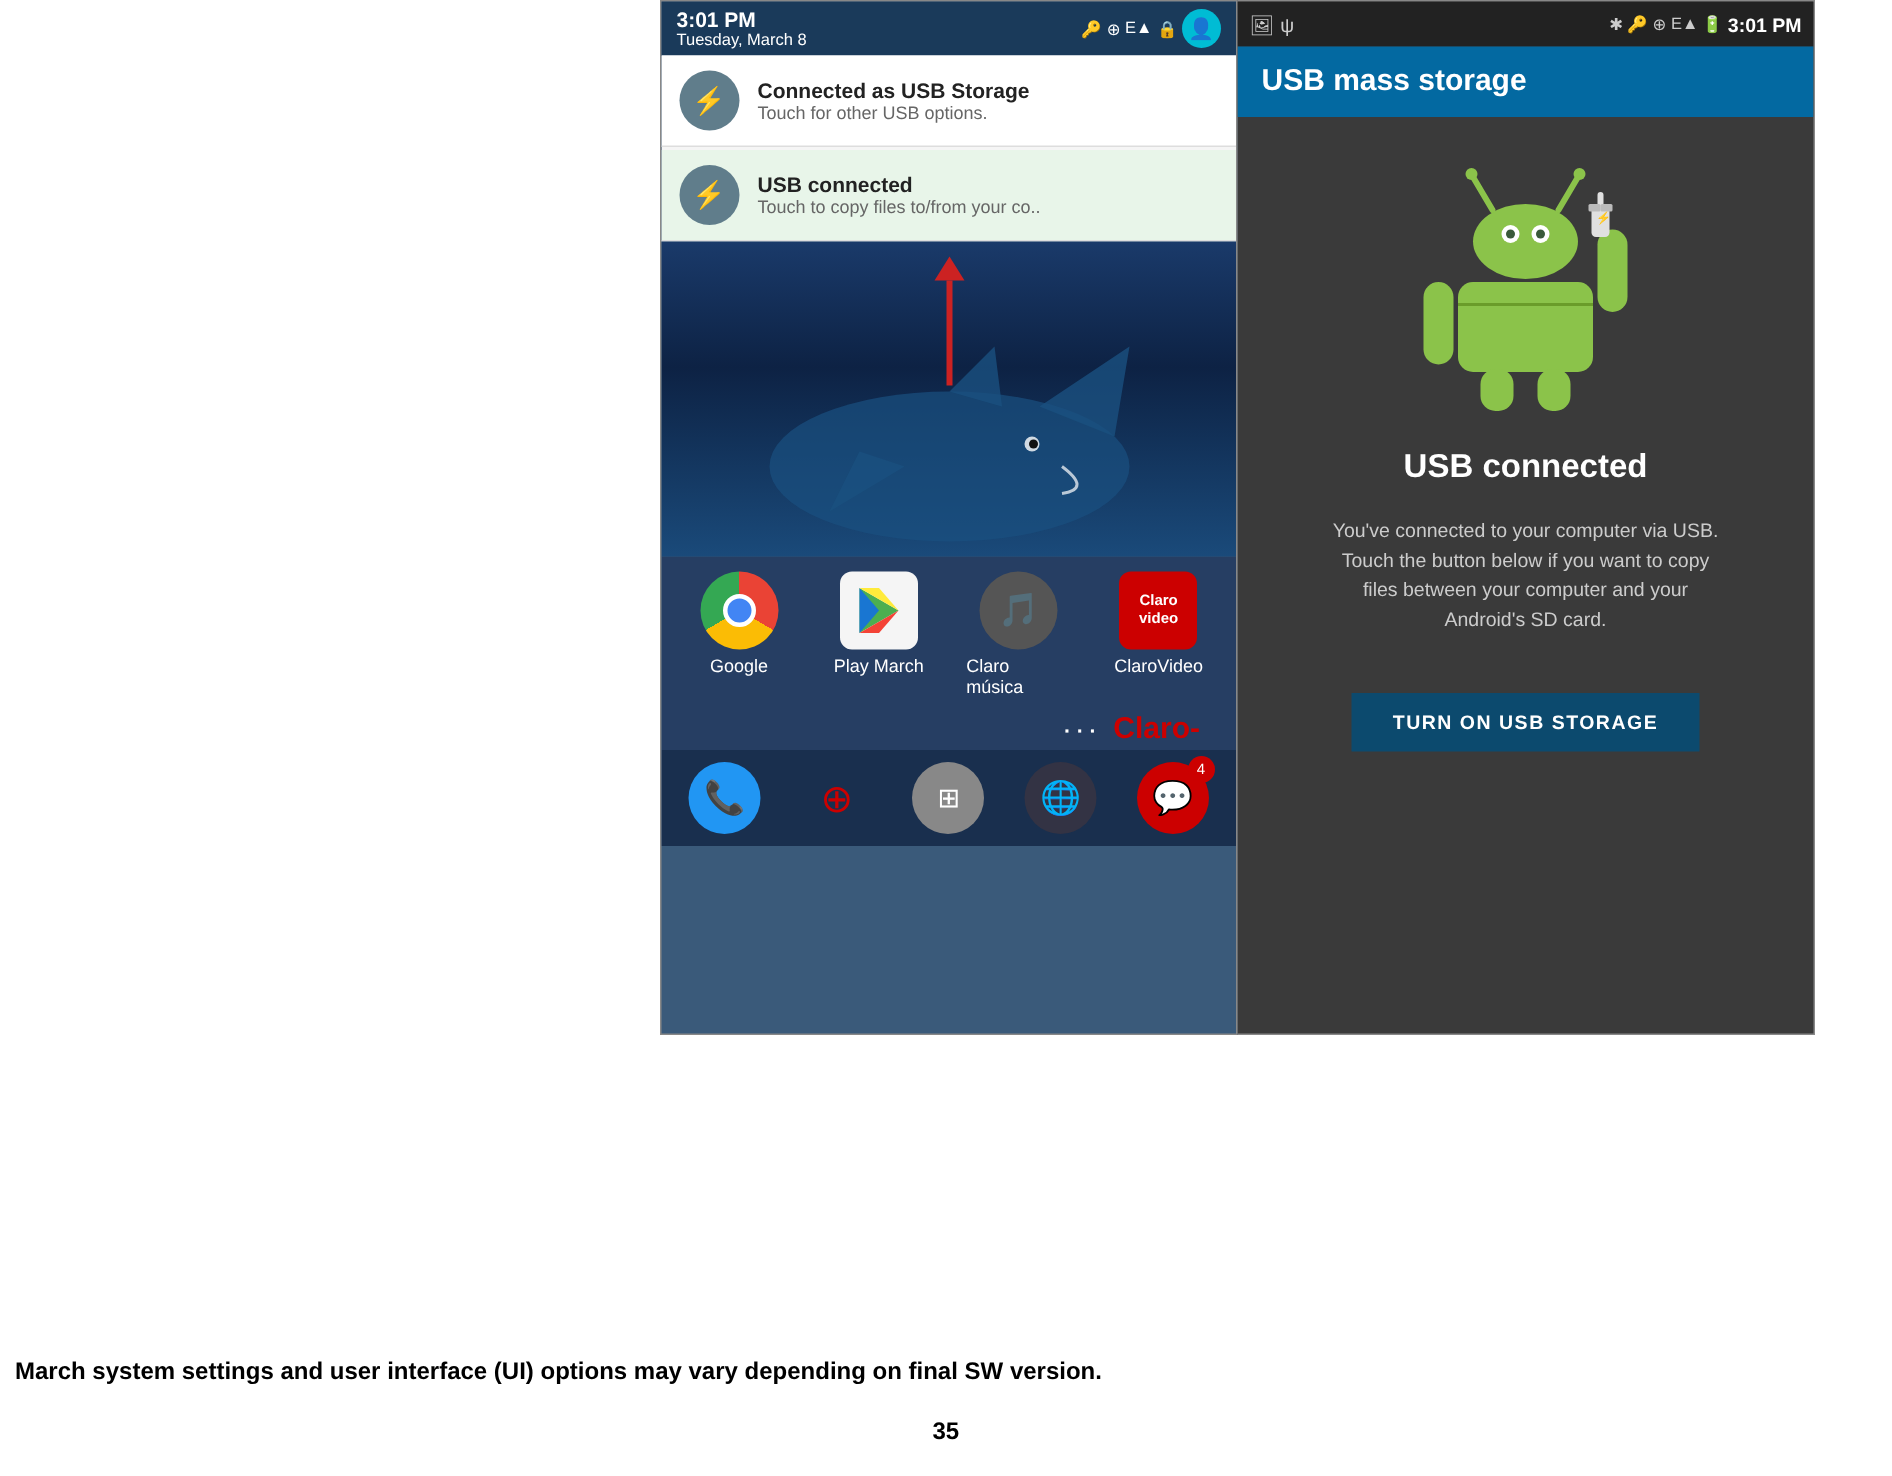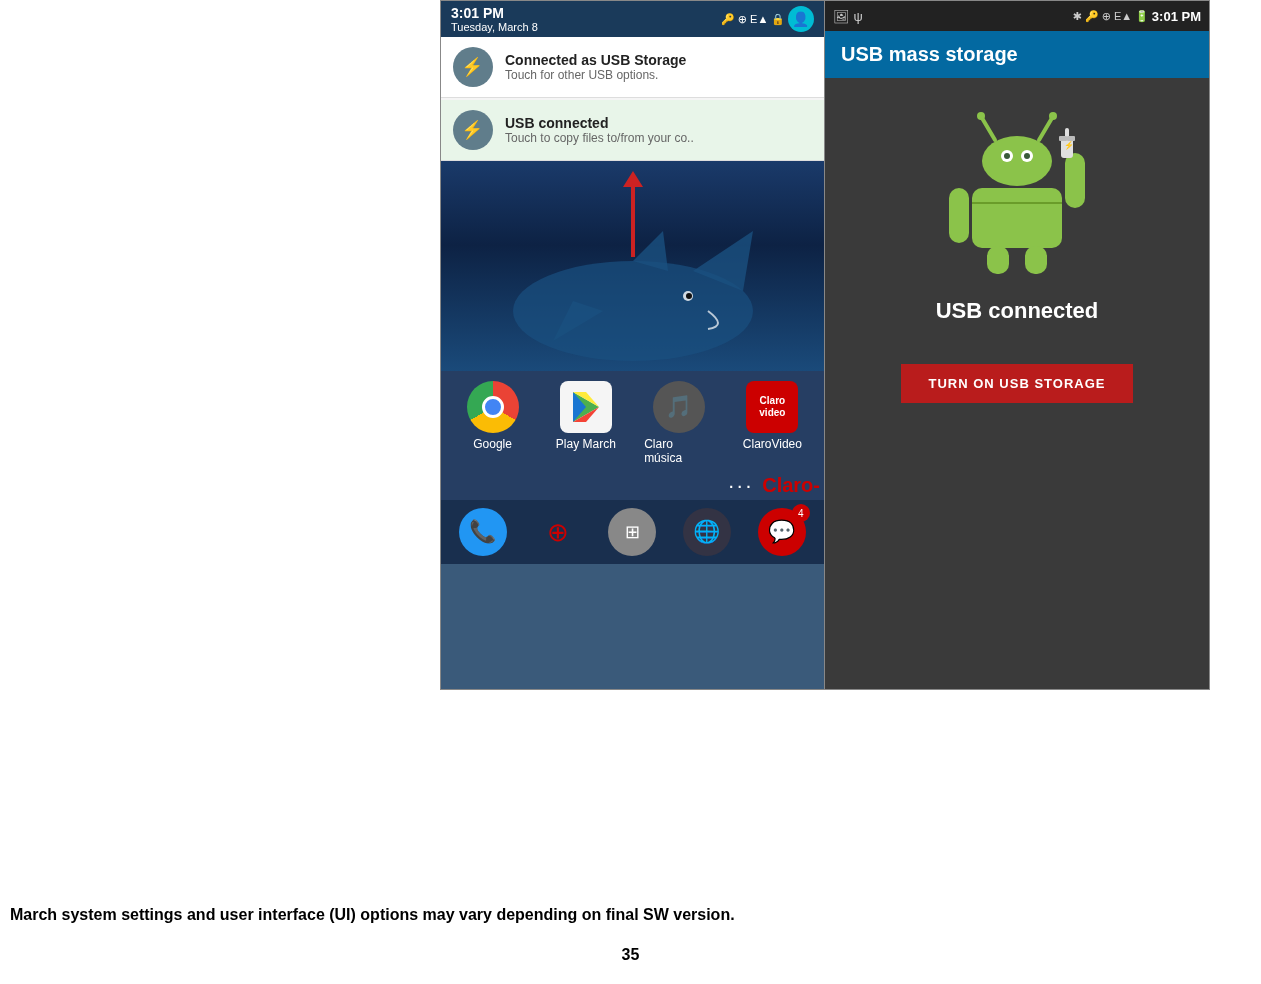--- a/index.html
+++ b/index.html
@@ -177,21 +177,21 @@
     .app-icon-label {
       font-size: 12px;
       color: #fff;
       text-align: left;
     }
 
     
     .claro-bar {
       background: rgba(30, 50, 90, 0.7);
       text-align: right;
-      padding: 2px 4px;
+      padding: 2px 24px;
       color: #cc0000;
       font-size: 22px;
       font-weight: bold;
     }
 
     
     .bottom-dock {
       display: flex;
       justify-content: space-around;
       padding: 8px 5px;
@@ -273,21 +273,21 @@
     }
 
     .usb-description {
       font-size: 13px;
       color: #ccc;
       text-align: center;
       line-height: 1.5;
     }
 
     .usb-button {
-      background: #b91c1c;
+      background: #0c4a6e;
       color: #fff;
       border: none;
       padding: 12px 28px;
       font-size: 13px;
       font-weight: bold;
       letter-spacing: 1px;
       cursor: pointer;
       margin-top: 20px;
     }
 
@@ -520,20 +520,26 @@
         <text x="137" y="50" font-size="8" fill="#555" font-family="Arial">⚡</text>
 
         <rect x="60" y="148" width="22" height="28" rx="10" fill="#8bc34a"></rect>
         <rect x="98" y="148" width="22" height="28" rx="10" fill="#8bc34a"></rect>
 
         <line x1="45" y1="105" x2="135" y2="105" stroke="#6a9c2a" stroke-width="2"></line>
       </svg>
 
       <div class="usb-connected-title">USB connected</div>
 
+      <div class="usb-description">
+        You've connected to your computer via USB.<br>
+        Touch the button below if you want to copy<br>
+        files between your computer and your<br>
+        Android's SD card.
+      </div>
 
       <button class="usb-button">TURN ON USB STORAGE</button>
     </div>
   </div>
 </div>
 
 <div class="bottom-text">March system settings and user interface (UI) options may vary depending on final SW version.</div>
 
 <div class="page-number">35</div>
 

